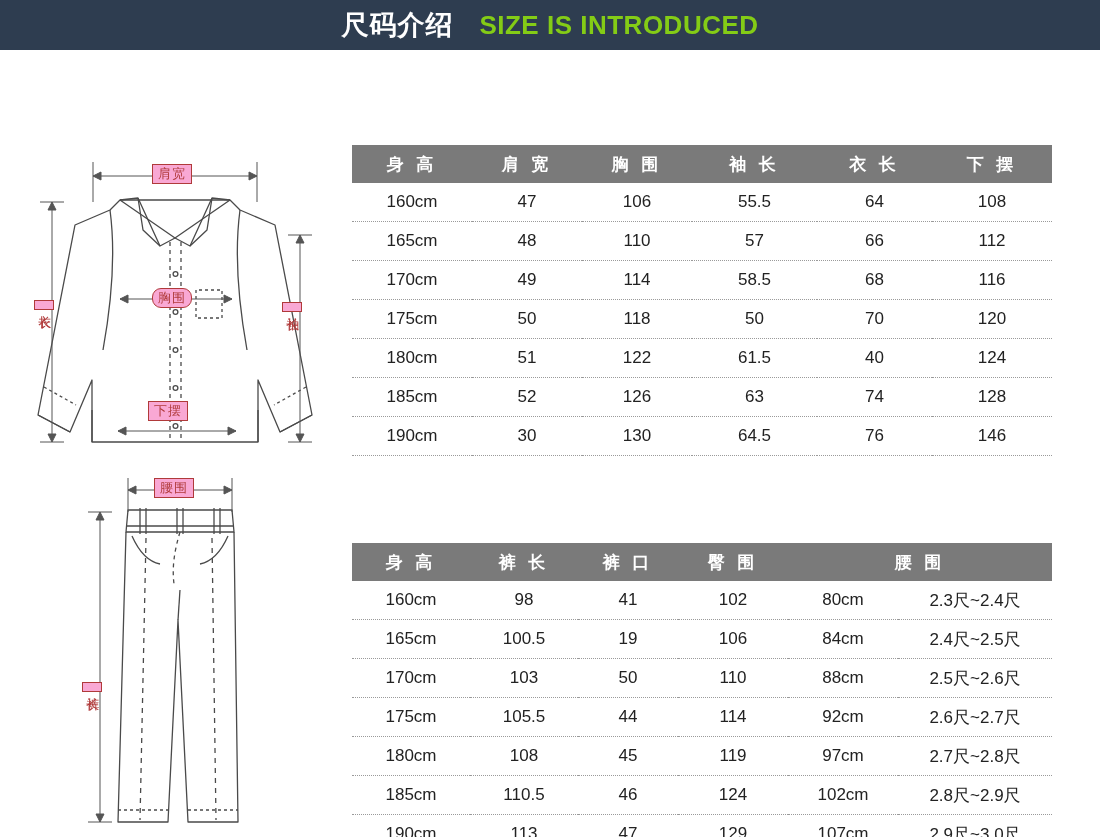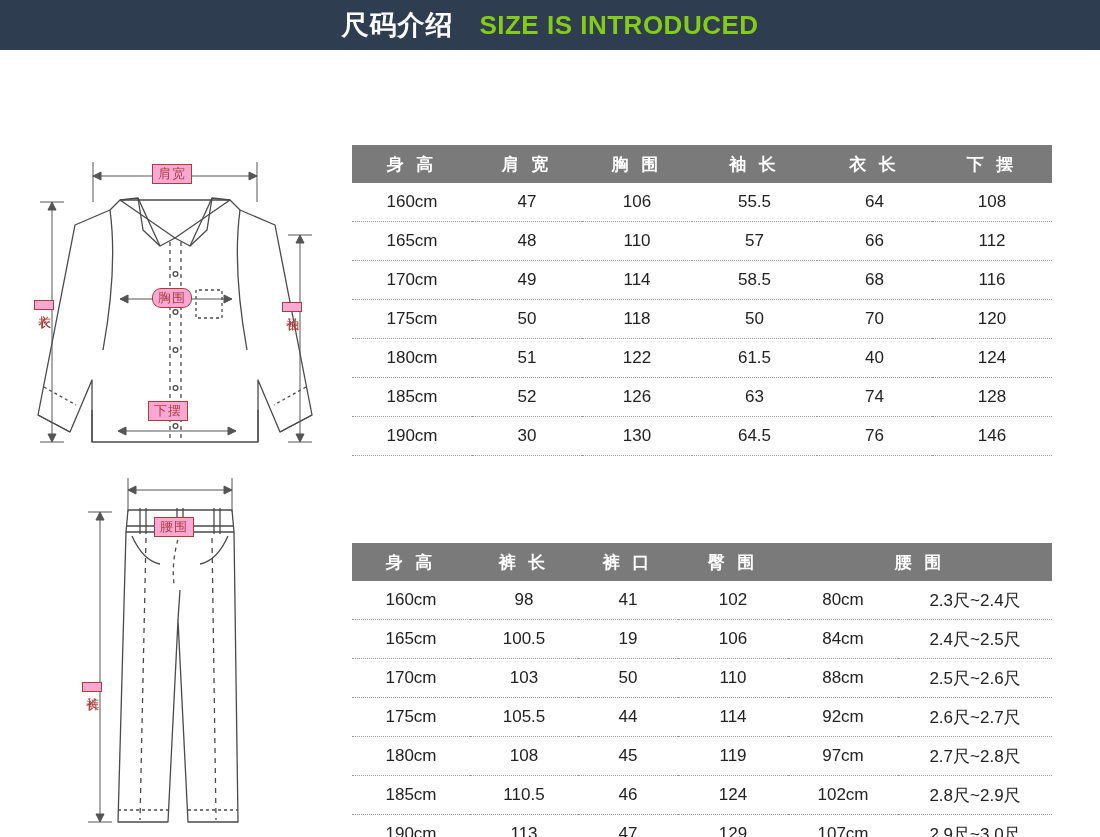--- a/index.html
+++ b/index.html
@@ -331,21 +331,21 @@
         <line x1="232" y1="28" x2="232" y2="62"></line>
 
         <line x1="100" y1="62" x2="100" y2="372"></line>
         <polygon points="100,62 96,70 104,70"></polygon>
         <polygon points="100,372 96,364 104,364"></polygon>
         <line x1="88" y1="62" x2="112" y2="62"></line>
         <line x1="88" y1="372" x2="112" y2="372"></line>
       </g>
     </svg>
 
-    <div class="lbl" style="left:154px; top:28px;margin-top:39px;">腰围</div>
+    <div class="lbl" style="left:154px; top:28px;">腰围</div>
     <div class="lbl vert" style="left:82px; top:232px;">裤长</div>
   </div>
 
   <div class="tablewrap" style="top:93px;">
     <table class="size tbl-bot">
       <colgroup>
         <col class="b0">
           <col class="b1">
           <col class="b2">
           <col class="b3">

